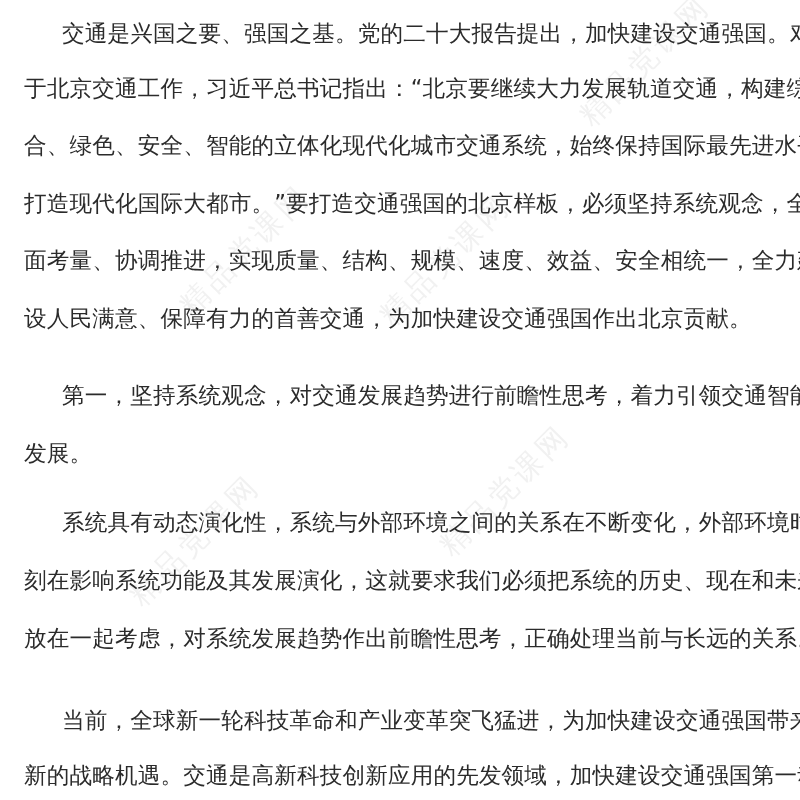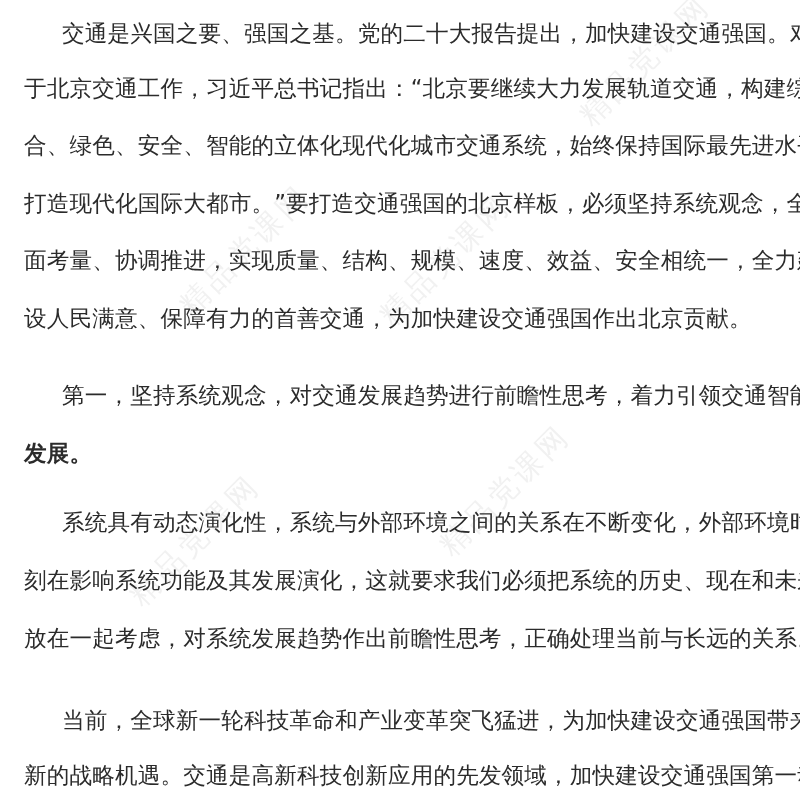--- a/index.html
+++ b/index.html
@@ -64,21 +64,21 @@
     <div class="line indent" style="top:18px;">交通是兴国之要、强国之基。党的二十大报告提出，加快建设交通强国。对</div>
     <div class="line" style="top:73px;">于北京交通工作，习近平总书记指出：“北京要继续大力发展轨道交通，构建综</div>
     <div class="line" style="top:130px;">合、绿色、安全、智能的立体化现代化城市交通系统，始终保持国际最先进水平，</div>
     <div class="line" style="top:188px;">打造现代化国际大都市。”要打造交通强国的北京样板，必须坚持系统观念，全</div>
     <div class="line" style="top:245px;">面考量、协调推进，实现质量、结构、规模、速度、效益、安全相统一，全力建</div>
     <div class="line" style="top:303px;">设人民满意、保障有力的首善交通，为加快建设交通强国作出北京贡献。</div>
   </div>
 
   <div>
     <div class="line indent" style="top:380px;">第一，坚持系统观念，对交通发展趋势进行前瞻性思考，着力引领交通智能</div>
-    <div class="line" style="top:438px;font-weight:bold;">发展。</div>
+    <div class="line" style="top:438px;">发展。</div>
   </div>
 
   <div>
     <div class="line indent" style="top:507px;">系统具有动态演化性，系统与外部环境之间的关系在不断变化，外部环境时</div>
     <div class="line" style="top:565px;">刻在影响系统功能及其发展演化，这就要求我们必须把系统的历史、现在和未来</div>
     <div class="line" style="top:623px;">放在一起考虑，对系统发展趋势作出前瞻性思考，正确处理当前与长远的关系。</div>
   </div>
 
   <div>
     <div class="line indent" style="top:705px;">当前，全球新一轮科技革命和产业变革突飞猛进，为加快建设交通强国带来</div>

